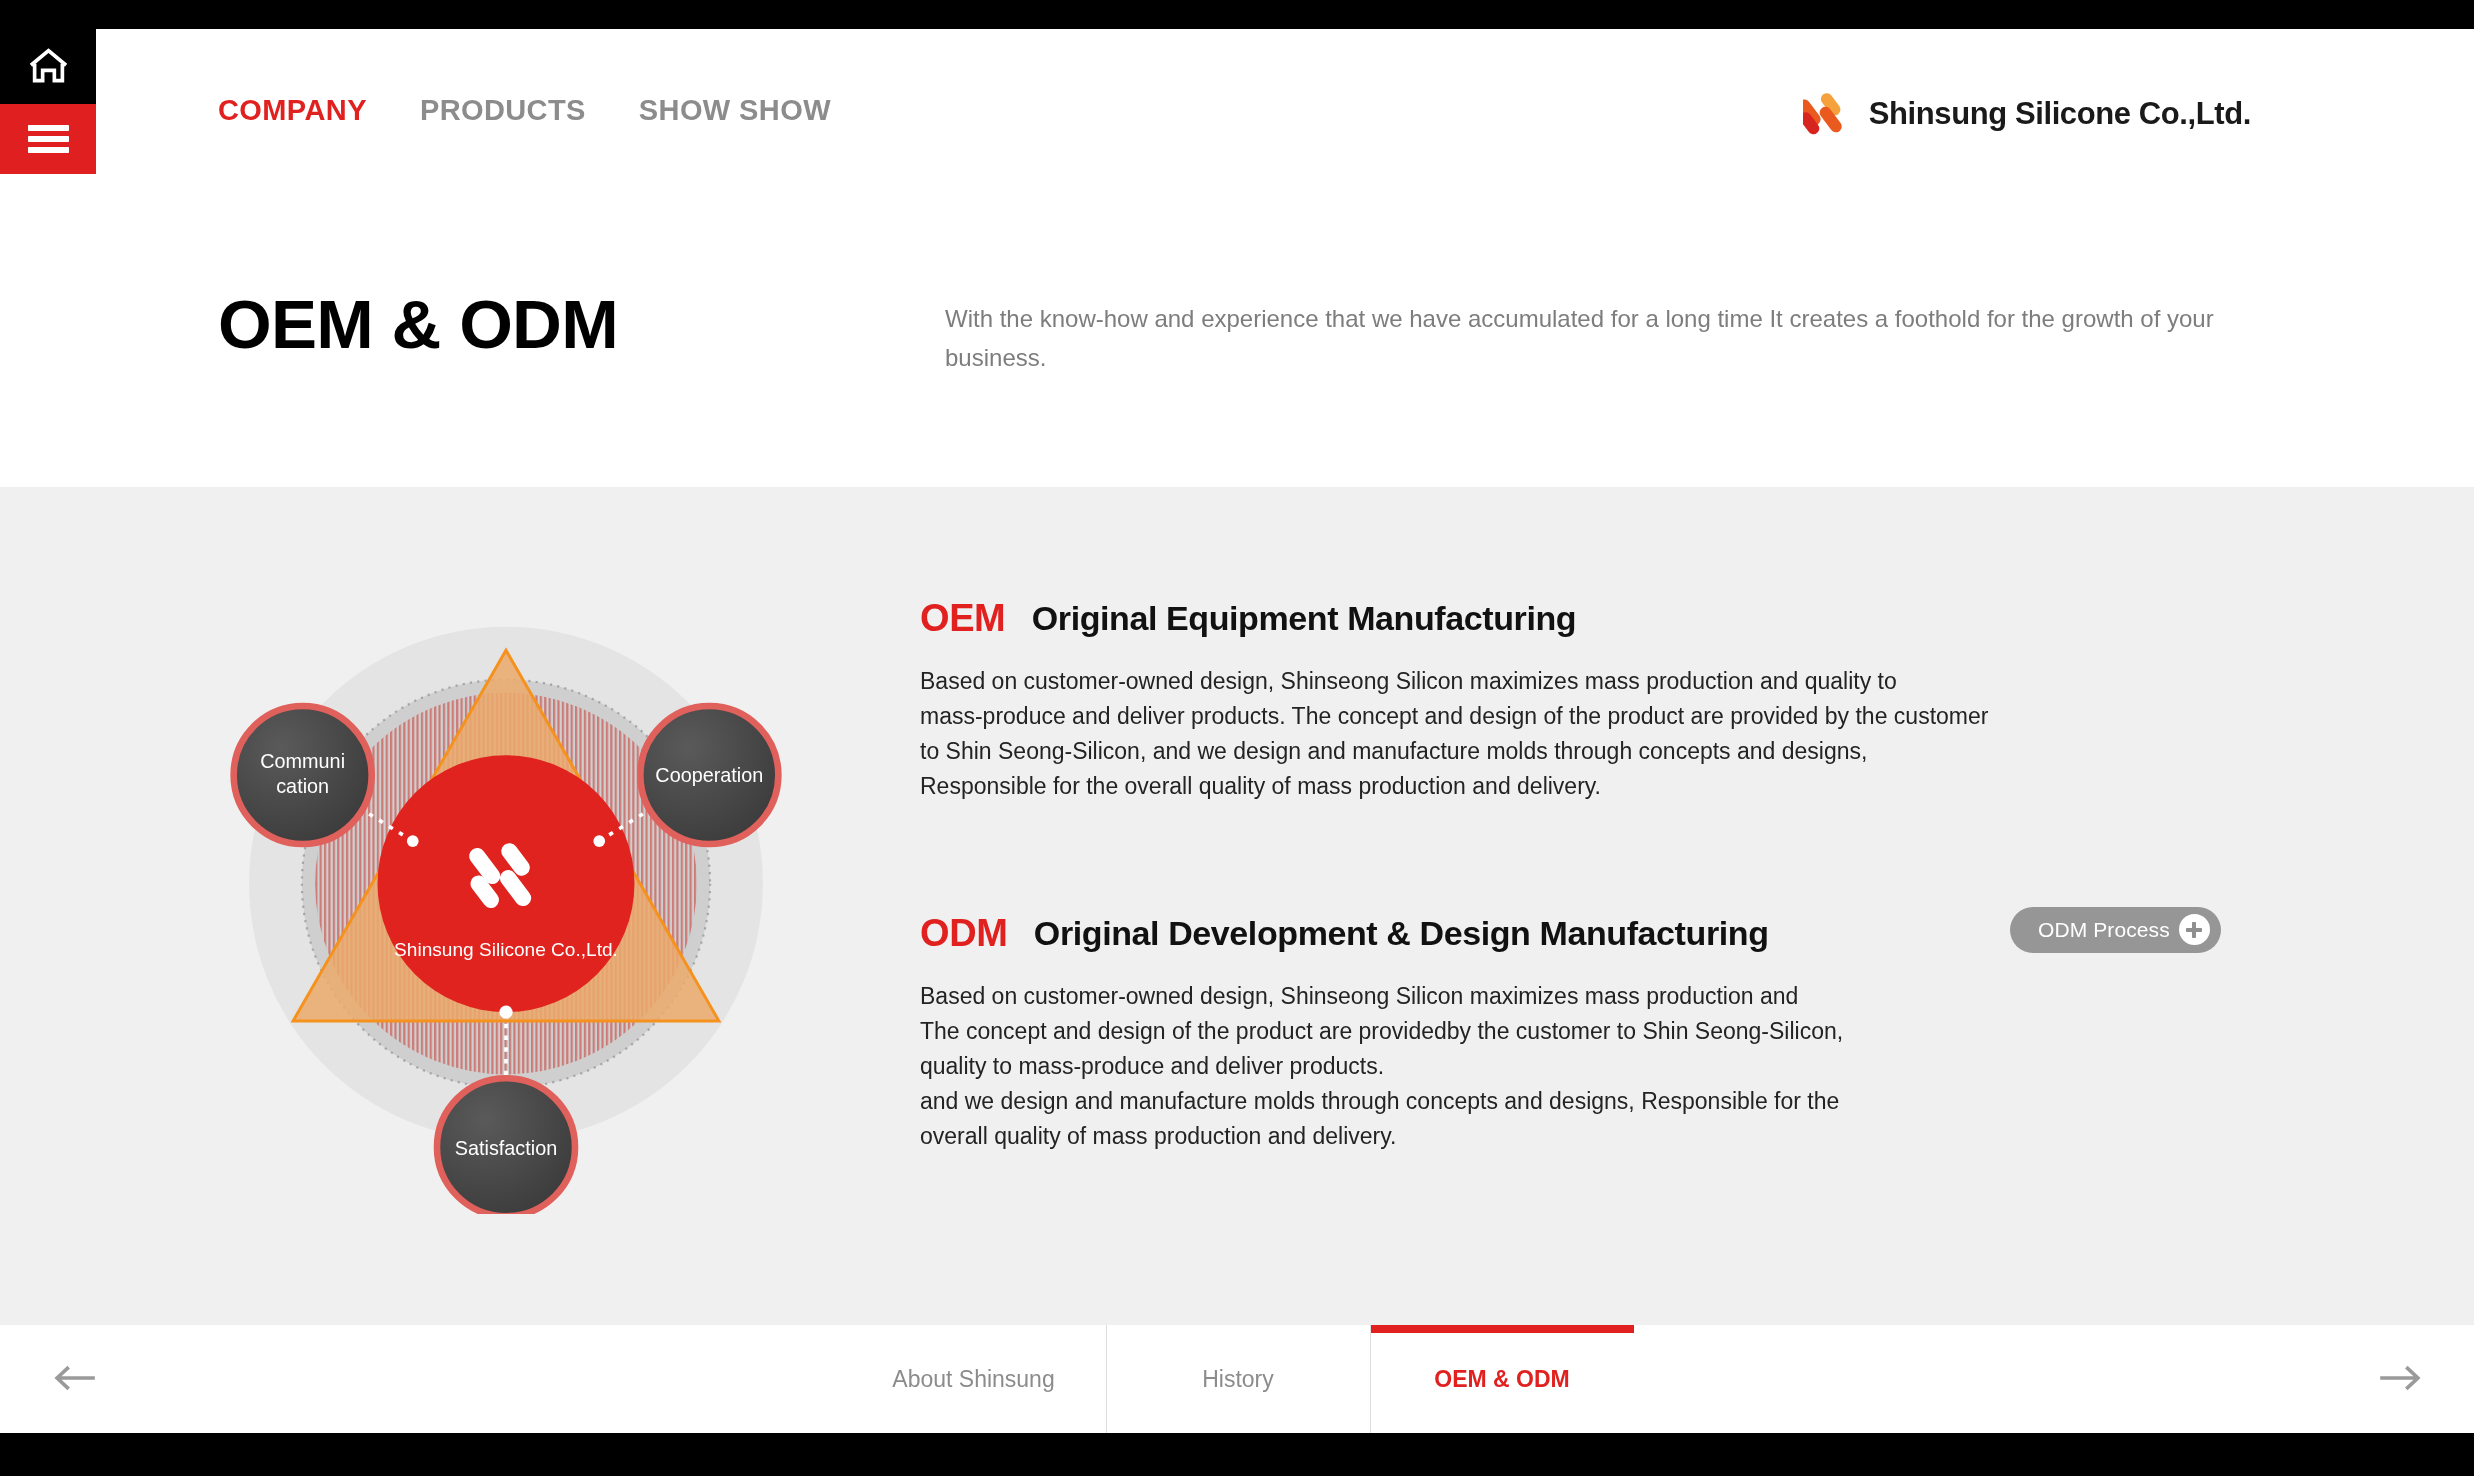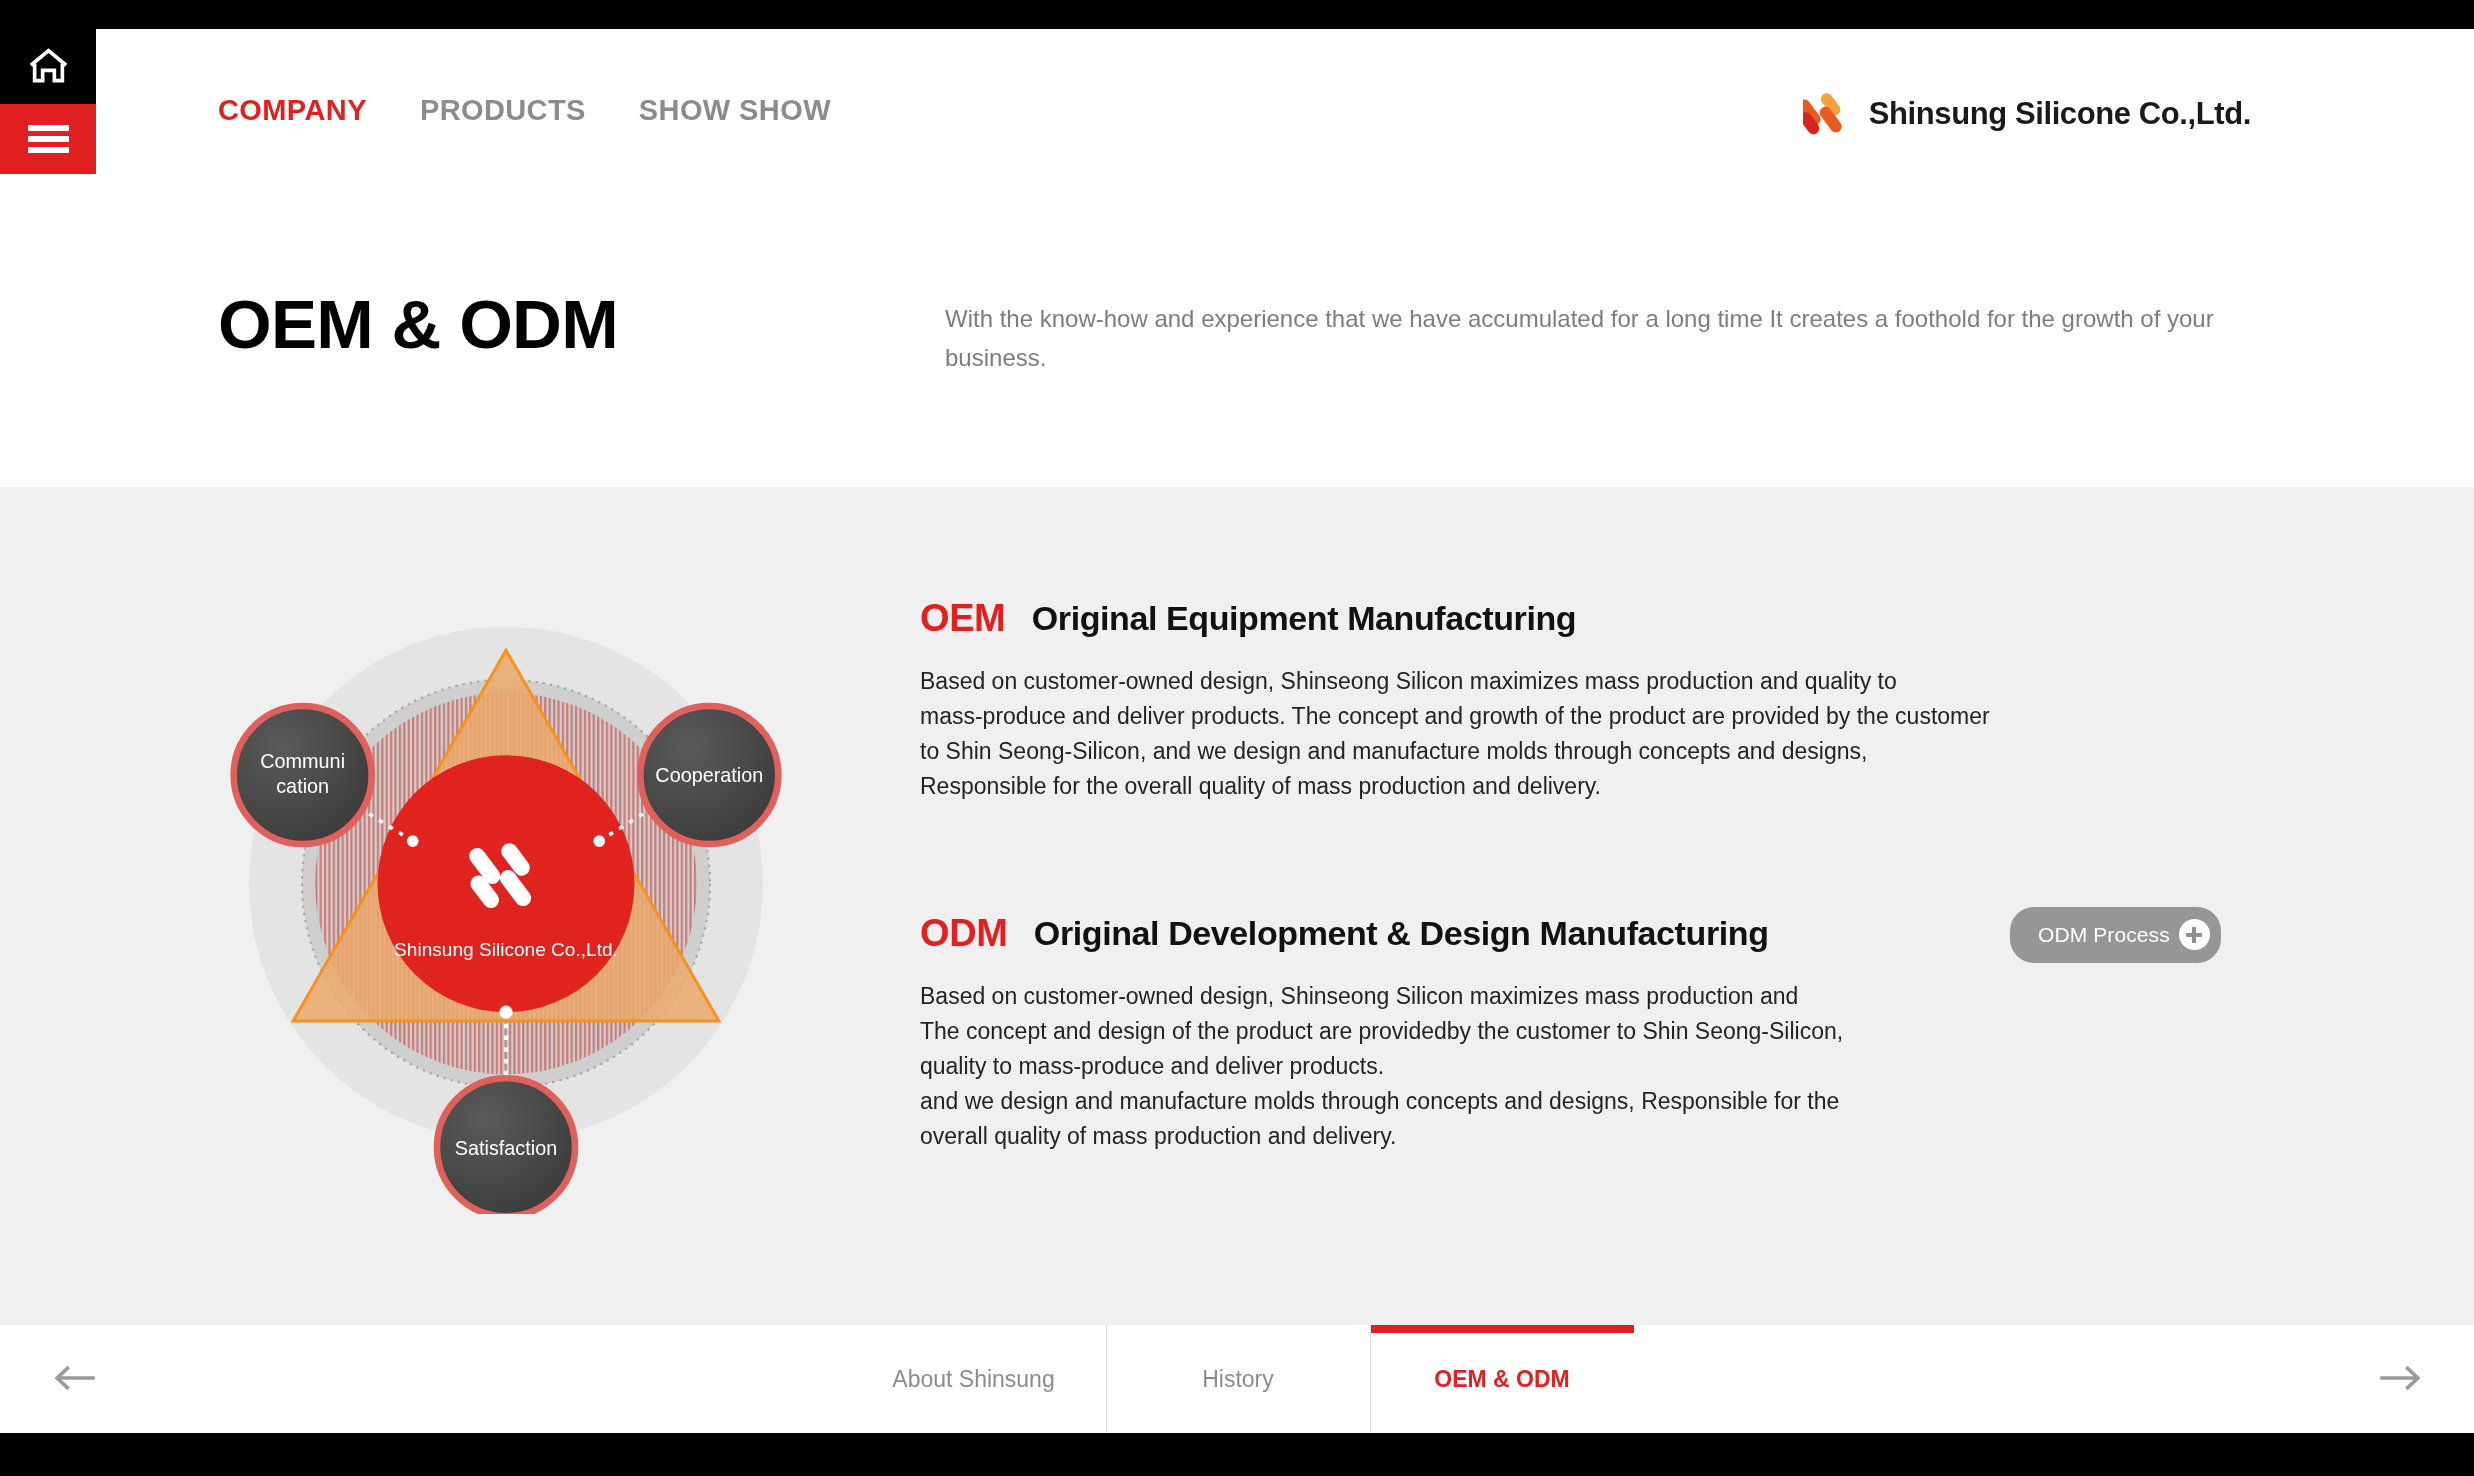--- a/index.html
+++ b/index.html
@@ -87,21 +87,21 @@
 
   .sec-body {
     margin-top:24px; font-size:23px; line-height:1.52; color:#232323;
   }
   .sec-body p { margin:0; }
 
   .odm-wrap { margin-top:108px; }
 
   .odm-process-btn {
     position:absolute; left:1090px; top:-5.1px;
-    height:56px; padding:0 11.7px 0 28px;
+    height:46px; padding:0 11.7px 0 28px;
     background:#969696; border-radius:24px;
     display:flex; align-items:center; gap:9px;
     cursor:pointer; border:none;
   }
   .odm-process-btn .lbl { font-size:21px; color:#ffffff; letter-spacing:0.1px; }
   .plus-circle {
     width:31px; height:31px; border-radius:50%; background:#ffffff;
     display:flex; align-items:center; justify-content:center;
     position:relative;
   }
@@ -253,21 +253,21 @@
 
   <div class="content">
 
     <div>
       <div class="sec-head">
         <span class="sec-abbr">OEM</span>
         <span class="sec-full">Original Equipment Manufacturing</span>
       </div>
       <div class="sec-body">
         <p>Based on customer-owned design, Shinseong Silicon maximizes mass production and quality to</p>
-        <p>mass-produce and deliver products. The concept and growth of the product are provided by the customer</p>
+        <p>mass-produce and deliver products. The concept and design of the product are provided by the customer</p>
         <p>to Shin Seong-Silicon, and we design and manufacture molds through concepts and designs,</p>
         <p>Responsible for the overall quality of mass production and delivery.</p>
       </div>
     </div>
 
     <div class="odm-wrap">
       <div class="sec-head">
         <span class="sec-abbr">ODM</span>
         <span class="sec-full">Original Development &amp; Design Manufacturing</span>
 

